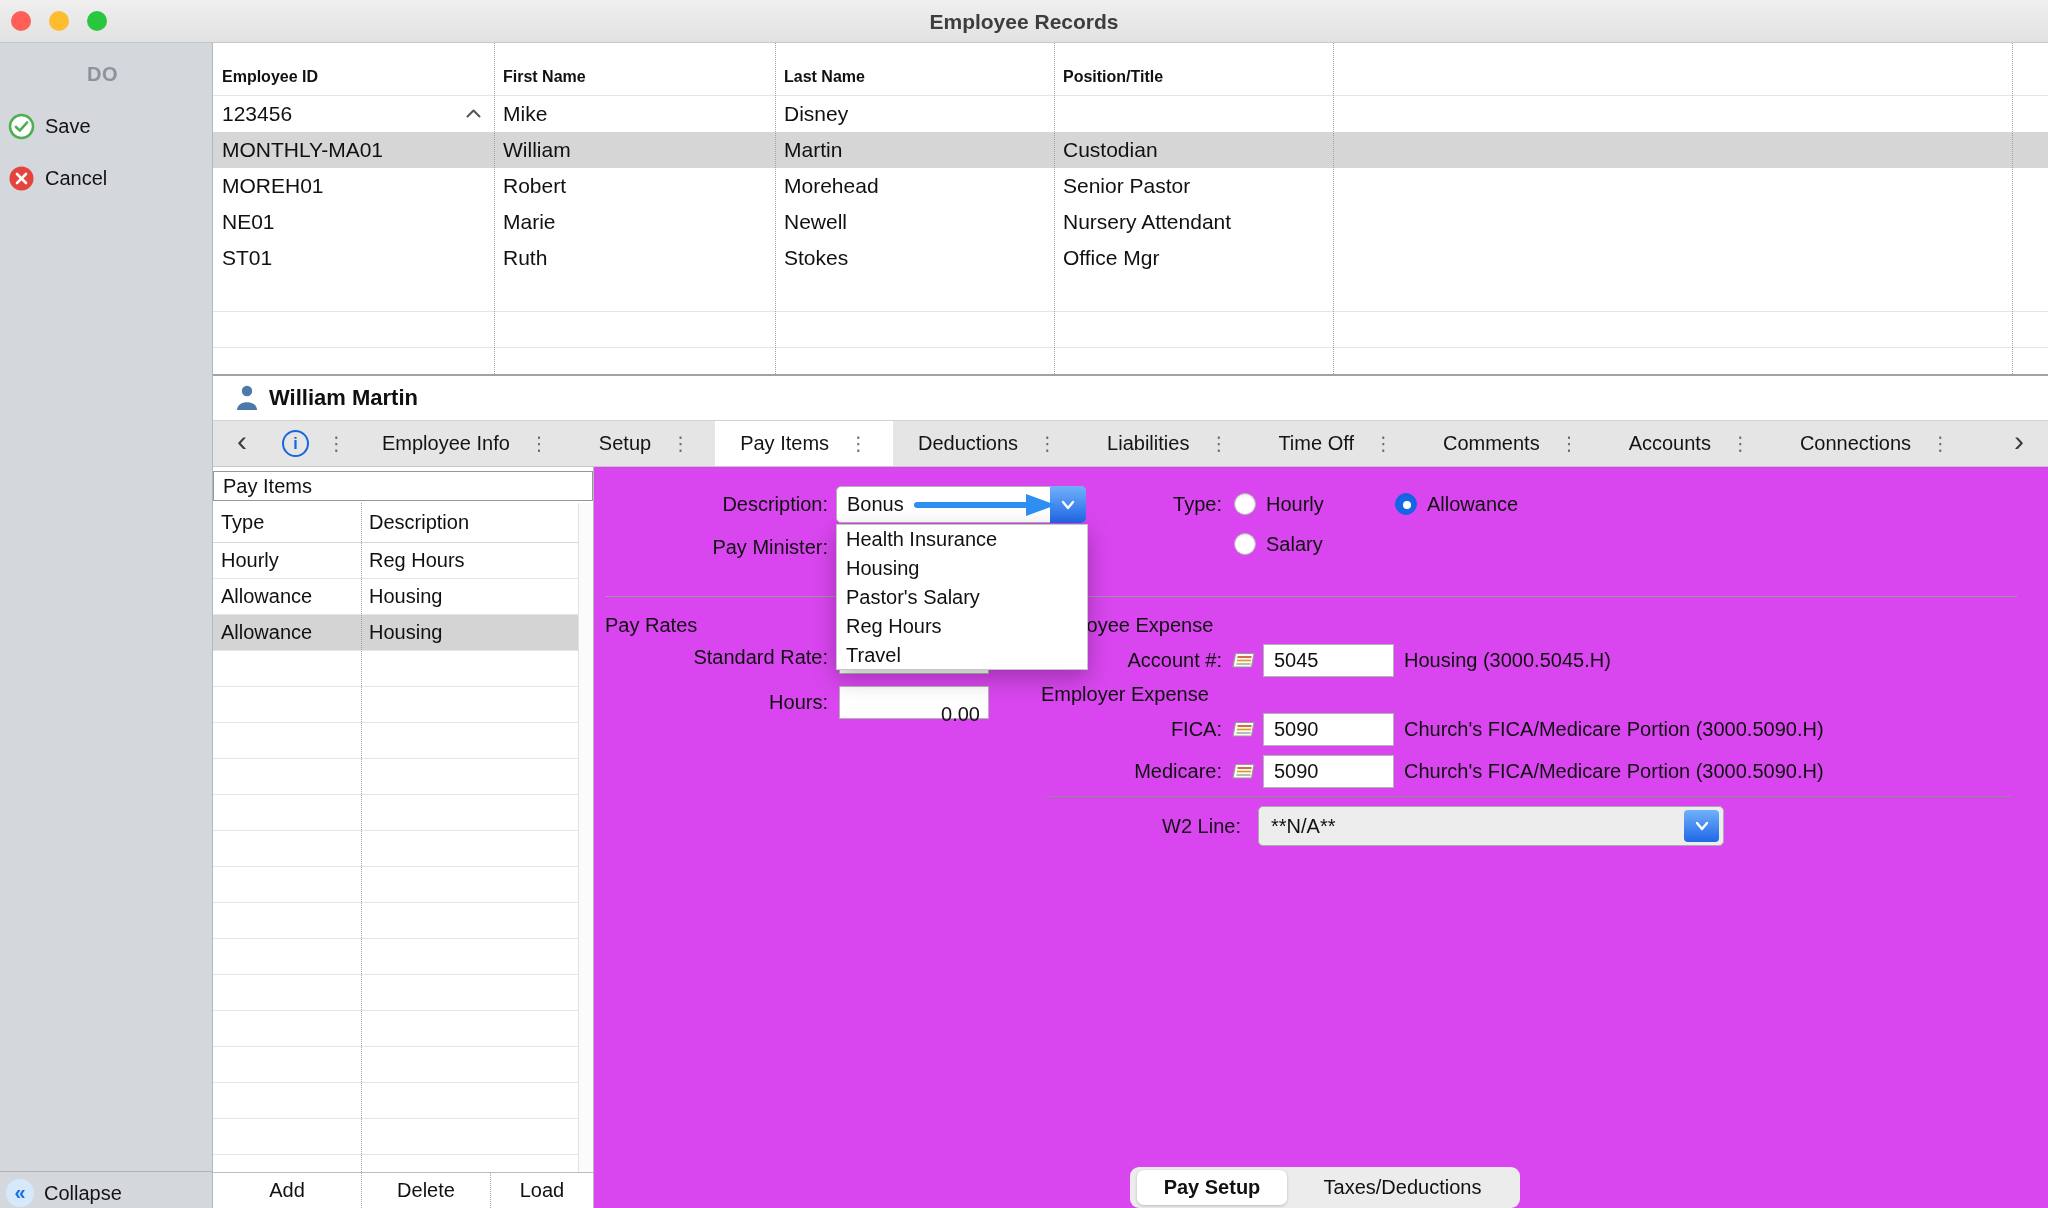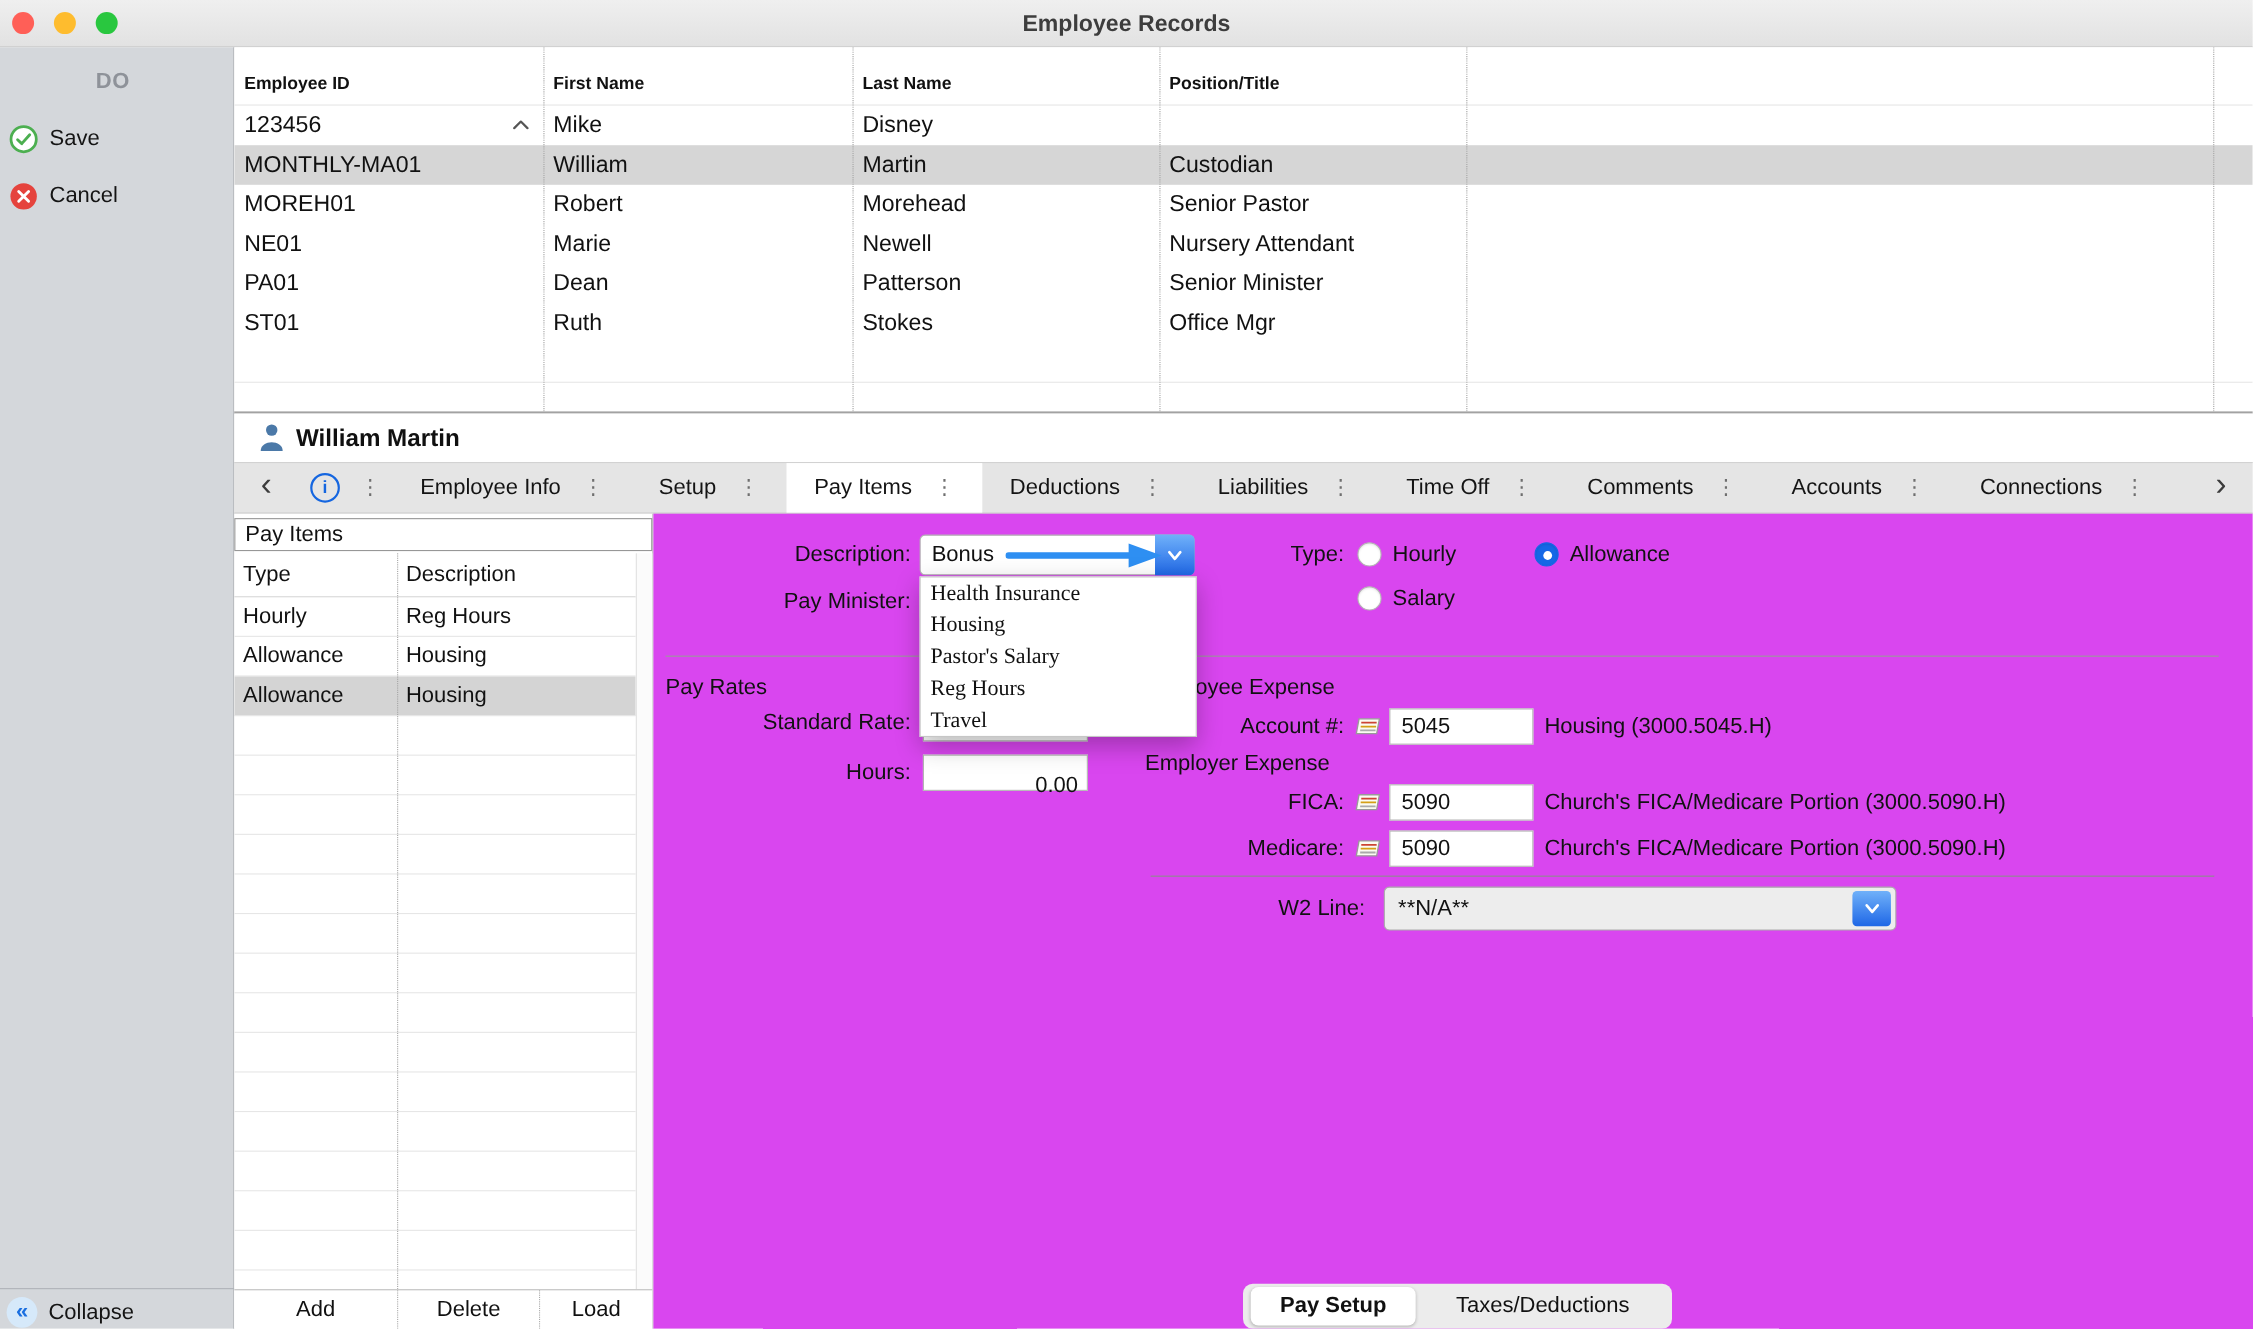--- a/index.html
+++ b/index.html
@@ -102,21 +102,21 @@
   .fld.small .val { line-height:31px; }
   .num { text-align:right; padding-right:8px;margin-top:12px; }
   .popbtn { position:absolute; top:-1px; right:-1px; width:36px; height:37px;
     border-radius:0 5px 5px 0; background:linear-gradient(#70b1f9,#1f67e6);
     display:flex; align-items:center; justify-content:center; }
   .popbtn.inset { top:3px; right:4px; width:35px; height:32px; border-radius:4px; }
   .hr { position:absolute; height:1px; background:#9a9a9a; }
 
   .menu { position:absolute; left:242px; top:57px; width:252px; height:146px; z-index:60;
     background:#fff; border:1px solid #c6c6c6; box-shadow:0 8px 22px rgba(0,0,0,.28); }
-  .menu-item { height:29px; line-height:29px; padding-left:9px; font-size:20px; color:#111; white-space:nowrap;font-family:Liberation Serif, serif; }
+  .menu-item { height:29px; line-height:29px; padding-left:9px; font-size:20px; color:#111; white-space:nowrap; }
 
   .arrow-anno { position:absolute; left:320px; top:24px; z-index:40; }
 
   .radio-item { position:absolute; display:flex; align-items:center; gap:10px; height:26px; }
   .radio { width:22px; height:22px; border-radius:50%; background:#fff; border:1.5px solid #b5b5b5;
     box-shadow:inset 0 1px 2px rgba(0,0,0,.10); position:relative; flex:none; }
   .radio.checked { background:#1667e6; border-color:#1667e6; }
   .radio.checked::after { content:""; position:absolute; left:7px; top:7px; width:8px; height:8px;
     border-radius:50%; background:#fff; }
   .radio-label { font-size:20px; color:#111; }
@@ -200,27 +200,20 @@
           <div class="ec ec4"></div>
         </div>
         <div class="etr">
           <div class="ec ec0">NE01</div>
           <div class="ec ec1">Marie</div>
           <div class="ec ec2">Newell</div>
           <div class="ec ec3">Nursery Attendant</div>
           <div class="ec ec4"></div>
         </div>
         <div class="etr">
-          <div class="ec ec0">PA01</div>
-          <div class="ec ec1">Dean</div>
-          <div class="ec ec2">Patterson</div>
-          <div class="ec ec3">Senior Minister</div>
-          <div class="ec ec4"></div>
-        </div>
-        <div class="etr">
           <div class="ec ec0">ST01</div>
           <div class="ec ec1">Ruth</div>
           <div class="ec ec2">Stokes</div>
           <div class="ec ec3">Office Mgr</div>
           <div class="ec ec4"></div>
         </div>
         <div class="etr empty"></div>
         <div class="etr empty"></div>
       </div>
     <div class="vsep" style="left:281px"></div>

